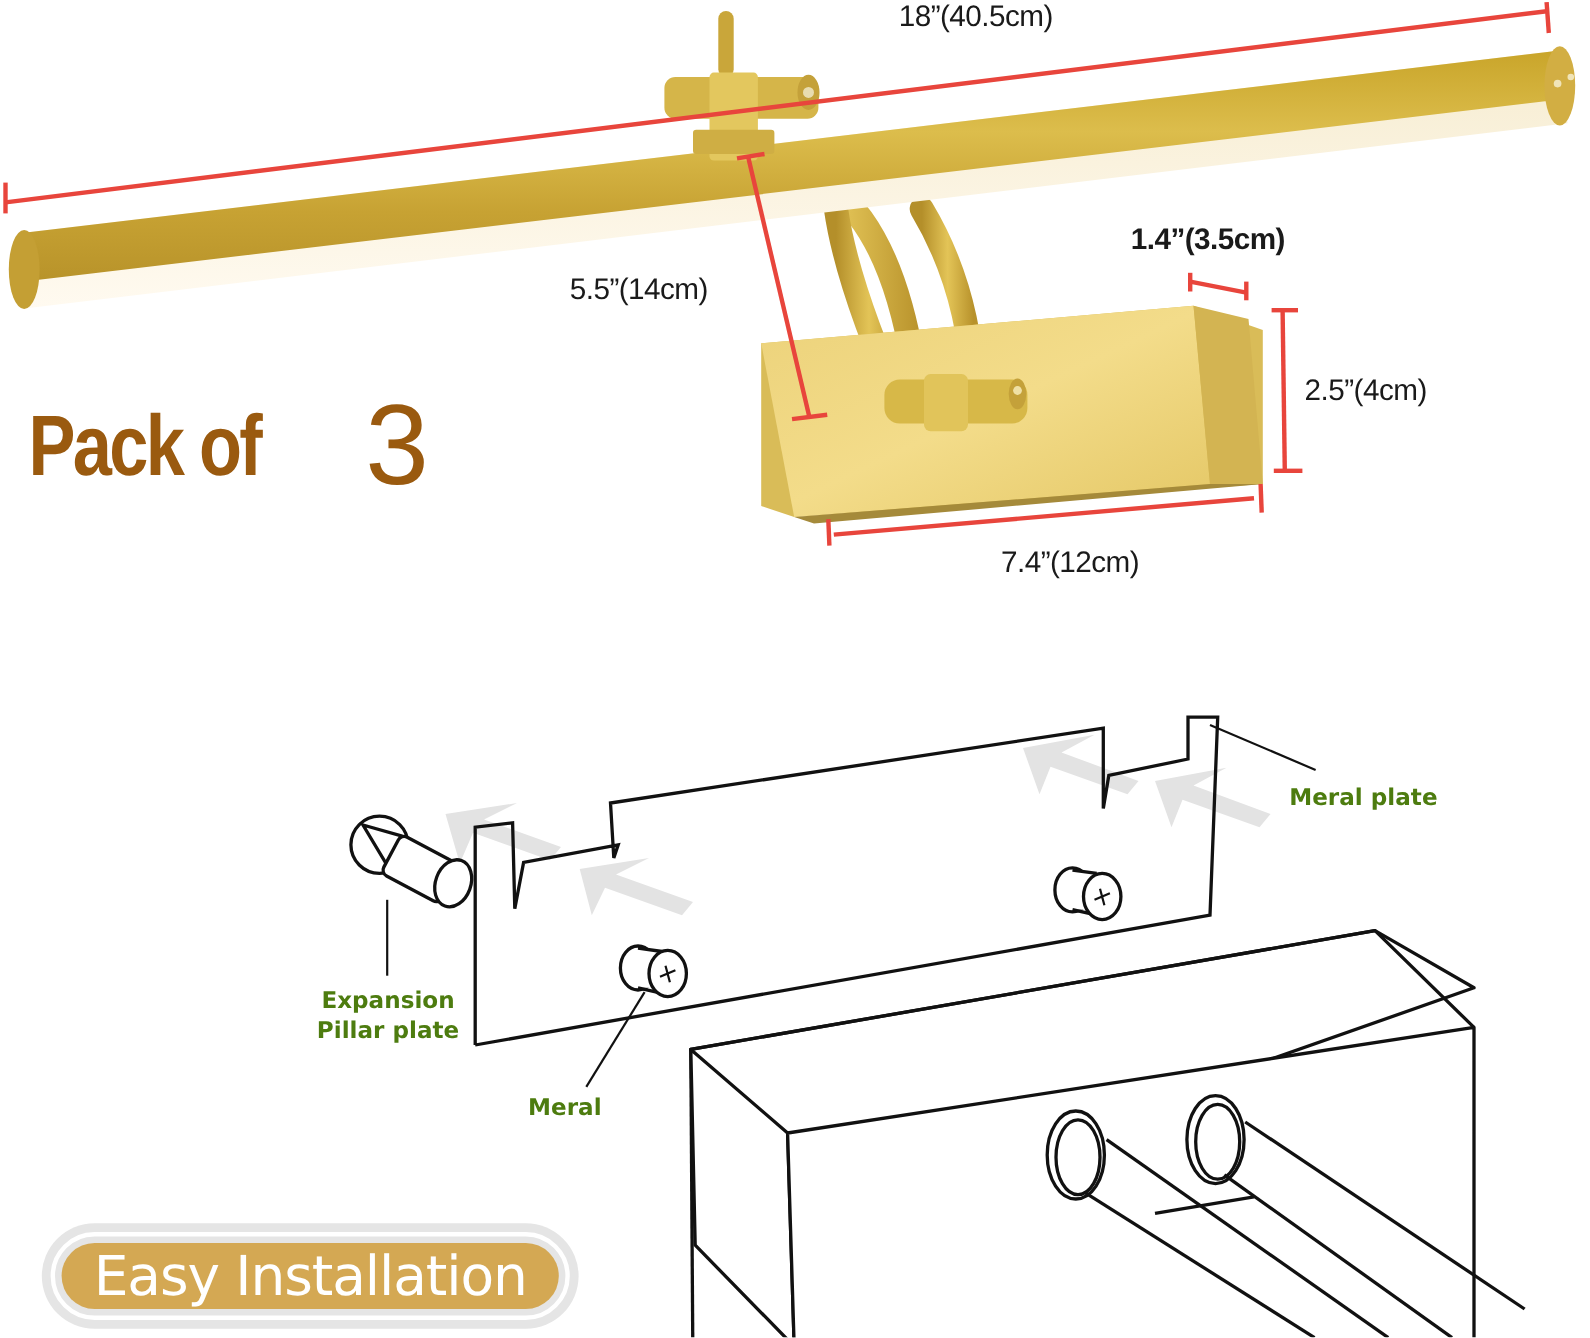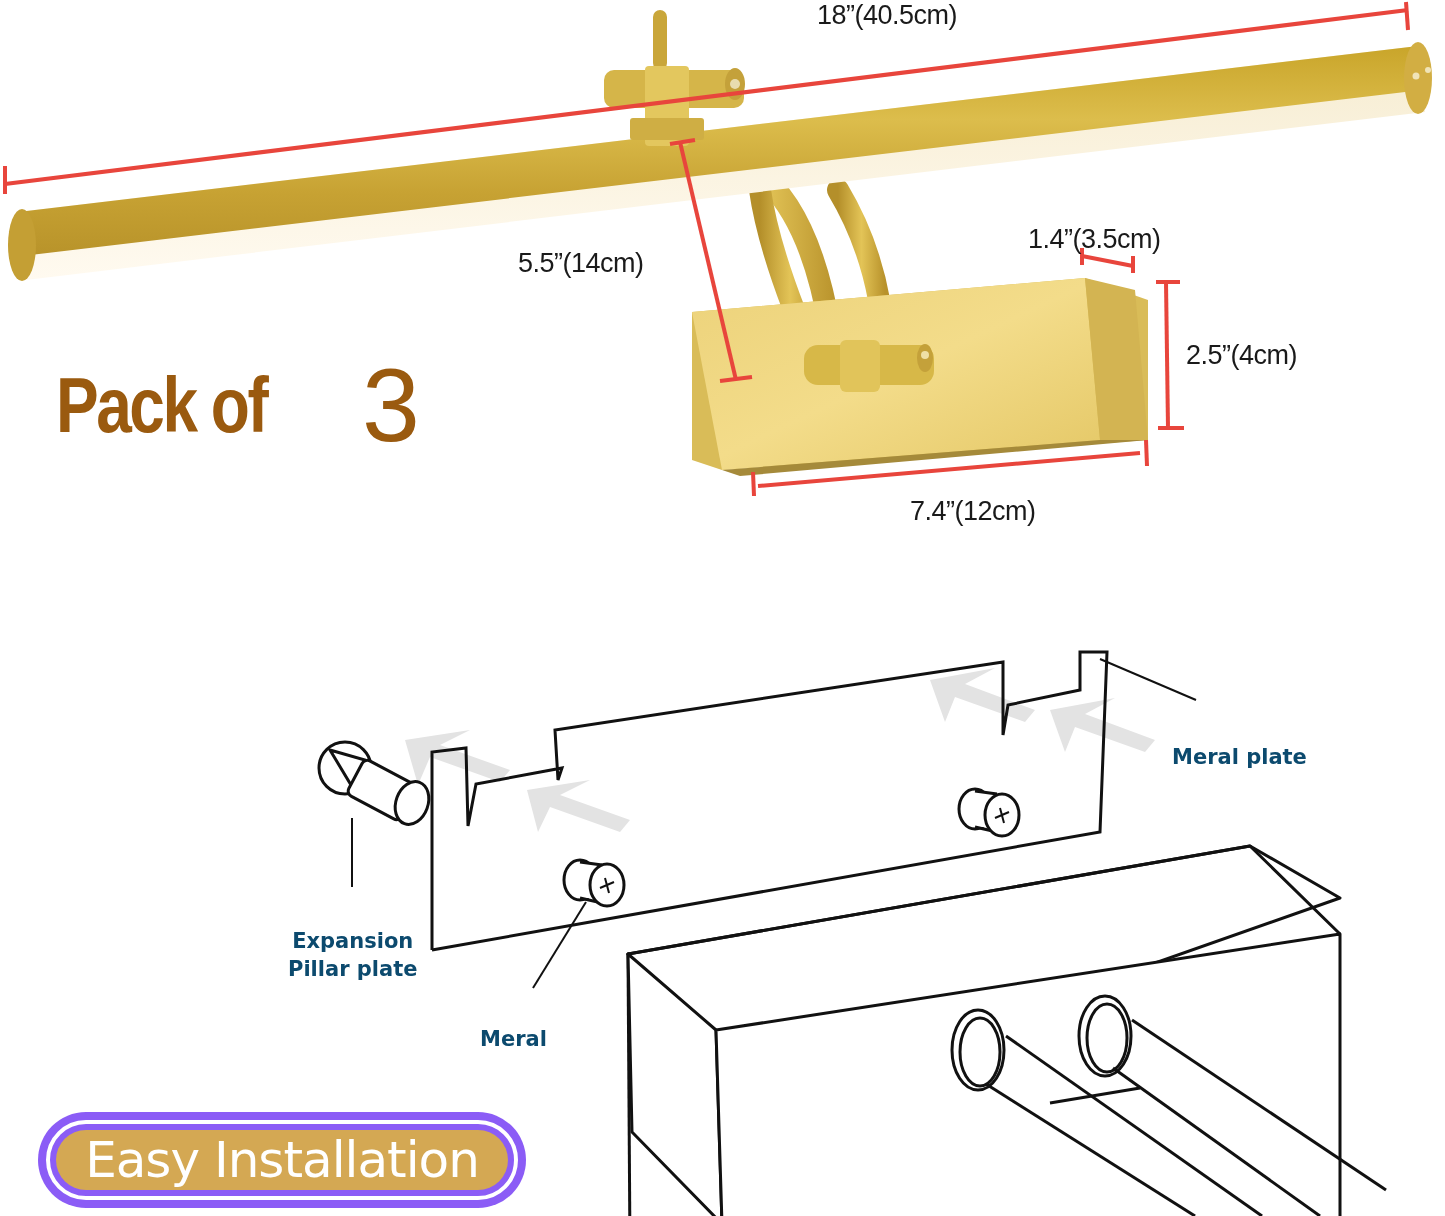--- a/index.html
+++ b/index.html
@@ -1,32 +1,32 @@
 <!DOCTYPE html>
 <html><head>
   <meta charset="utf-8">
   <style>
     html, body { margin: 0; padding: 0; background: #ffffff; }
     body { width: 1445px; height: 1216px; position: relative; overflow: hidden;
            font-family: "Liberation Sans", sans-serif; }
     .layer { position: absolute; left: 0; top: 0; width: 1445px; height: 1216px; }
     .dim-label { position: absolute; font-family: "Liberation Sans", sans-serif;
                  font-size: 27px; color: #1a1a1a; white-space: nowrap; letter-spacing: -0.5px; }
-    .pack-title { position: absolute; left: 56px; top: 360px; color: #9a5a0f;
+    .pack-title { position: absolute; left: 26px; top: 360px; color: #9a5a0f;
                   font-family: "Liberation Sans", sans-serif; font-weight: bold;
                   white-space: nowrap; }
     .pack-title .word { font-size: 78px; letter-spacing: -3px; display: inline-block;
                         transform: scaleX(0.82); transform-origin: left bottom; }
     .pack-title .num { font-size: 104px; font-weight: normal; position: absolute;
                        left: 306px; top: -14px; }
     .callout { position: absolute; font-family: "DejaVu Sans", sans-serif;
-               font-weight: bold; font-size: 21px; color: #0c4a6e; line-height: 28px;
-               text-align: center; white-space: nowrap; margin-top: 32px; }
+               font-weight: bold; font-size: 21px; color: #4d7c0f; line-height: 28px;
+               text-align: center; white-space: nowrap; }
     .badge { position: absolute; left: 38px; top: 1112px; width: 488px; height: 96px;
-             border-radius: 48px; background: #8b5cf6; }
+             border-radius: 48px; background: #e5e5e5; }
     .badge-inner { position: absolute; left: 8px; top: 8px; right: 8px; bottom: 8px;
                    border-radius: 40px; border: 4px solid #ffffff; box-sizing: border-box; }
     .badge-fill { position: absolute; left: 6px; top: 6px; right: 6px; bottom: 6px;
                   border-radius: 34px; background: #d4a853; display: flex;
                   align-items: center; justify-content: center; }
     .badge-text { color: #ffffff; font-family: "DejaVu Sans", sans-serif; font-size: 50px;
                   letter-spacing: -1px; }
   </style>
 </head>
 <body>
@@ -112,21 +112,21 @@
     <line x1="1158" y1="428" x2="1184" y2="428"></line>
 
     <line x1="758" y1="486" x2="1140" y2="453"></line>
     <line x1="753" y1="472" x2="754" y2="496"></line>
     <line x1="1146" y1="440" x2="1147" y2="466"></line>
   </g>
 </svg>
 
 <div class="dim-label" style="left:817px; top:0px;">18”(40.5cm)</div>
 <div class="dim-label" style="left:518px; top:248px;">5.5”(14cm)</div>
-<div class="dim-label" style="left:1028px; top:224px;">1.4”(3.5cm)</div>
+<div class="dim-label" style="left:1028px; top:202px;font-weight:bold;">1.4”(3.5cm)</div>
 <div class="dim-label" style="left:1186px; top:340px;">2.5”(4cm)</div>
 <div class="dim-label" style="left:910px; top:496px;">7.4”(12cm)</div>
 
 <div class="pack-title">
   <span class="word">Pack of</span>
   <span class="num">3</span>
 </div>
 
 <svg class="layer" viewBox="0 0 1445 1216" xmlns="http://www.w3.org/2000/svg">
 

